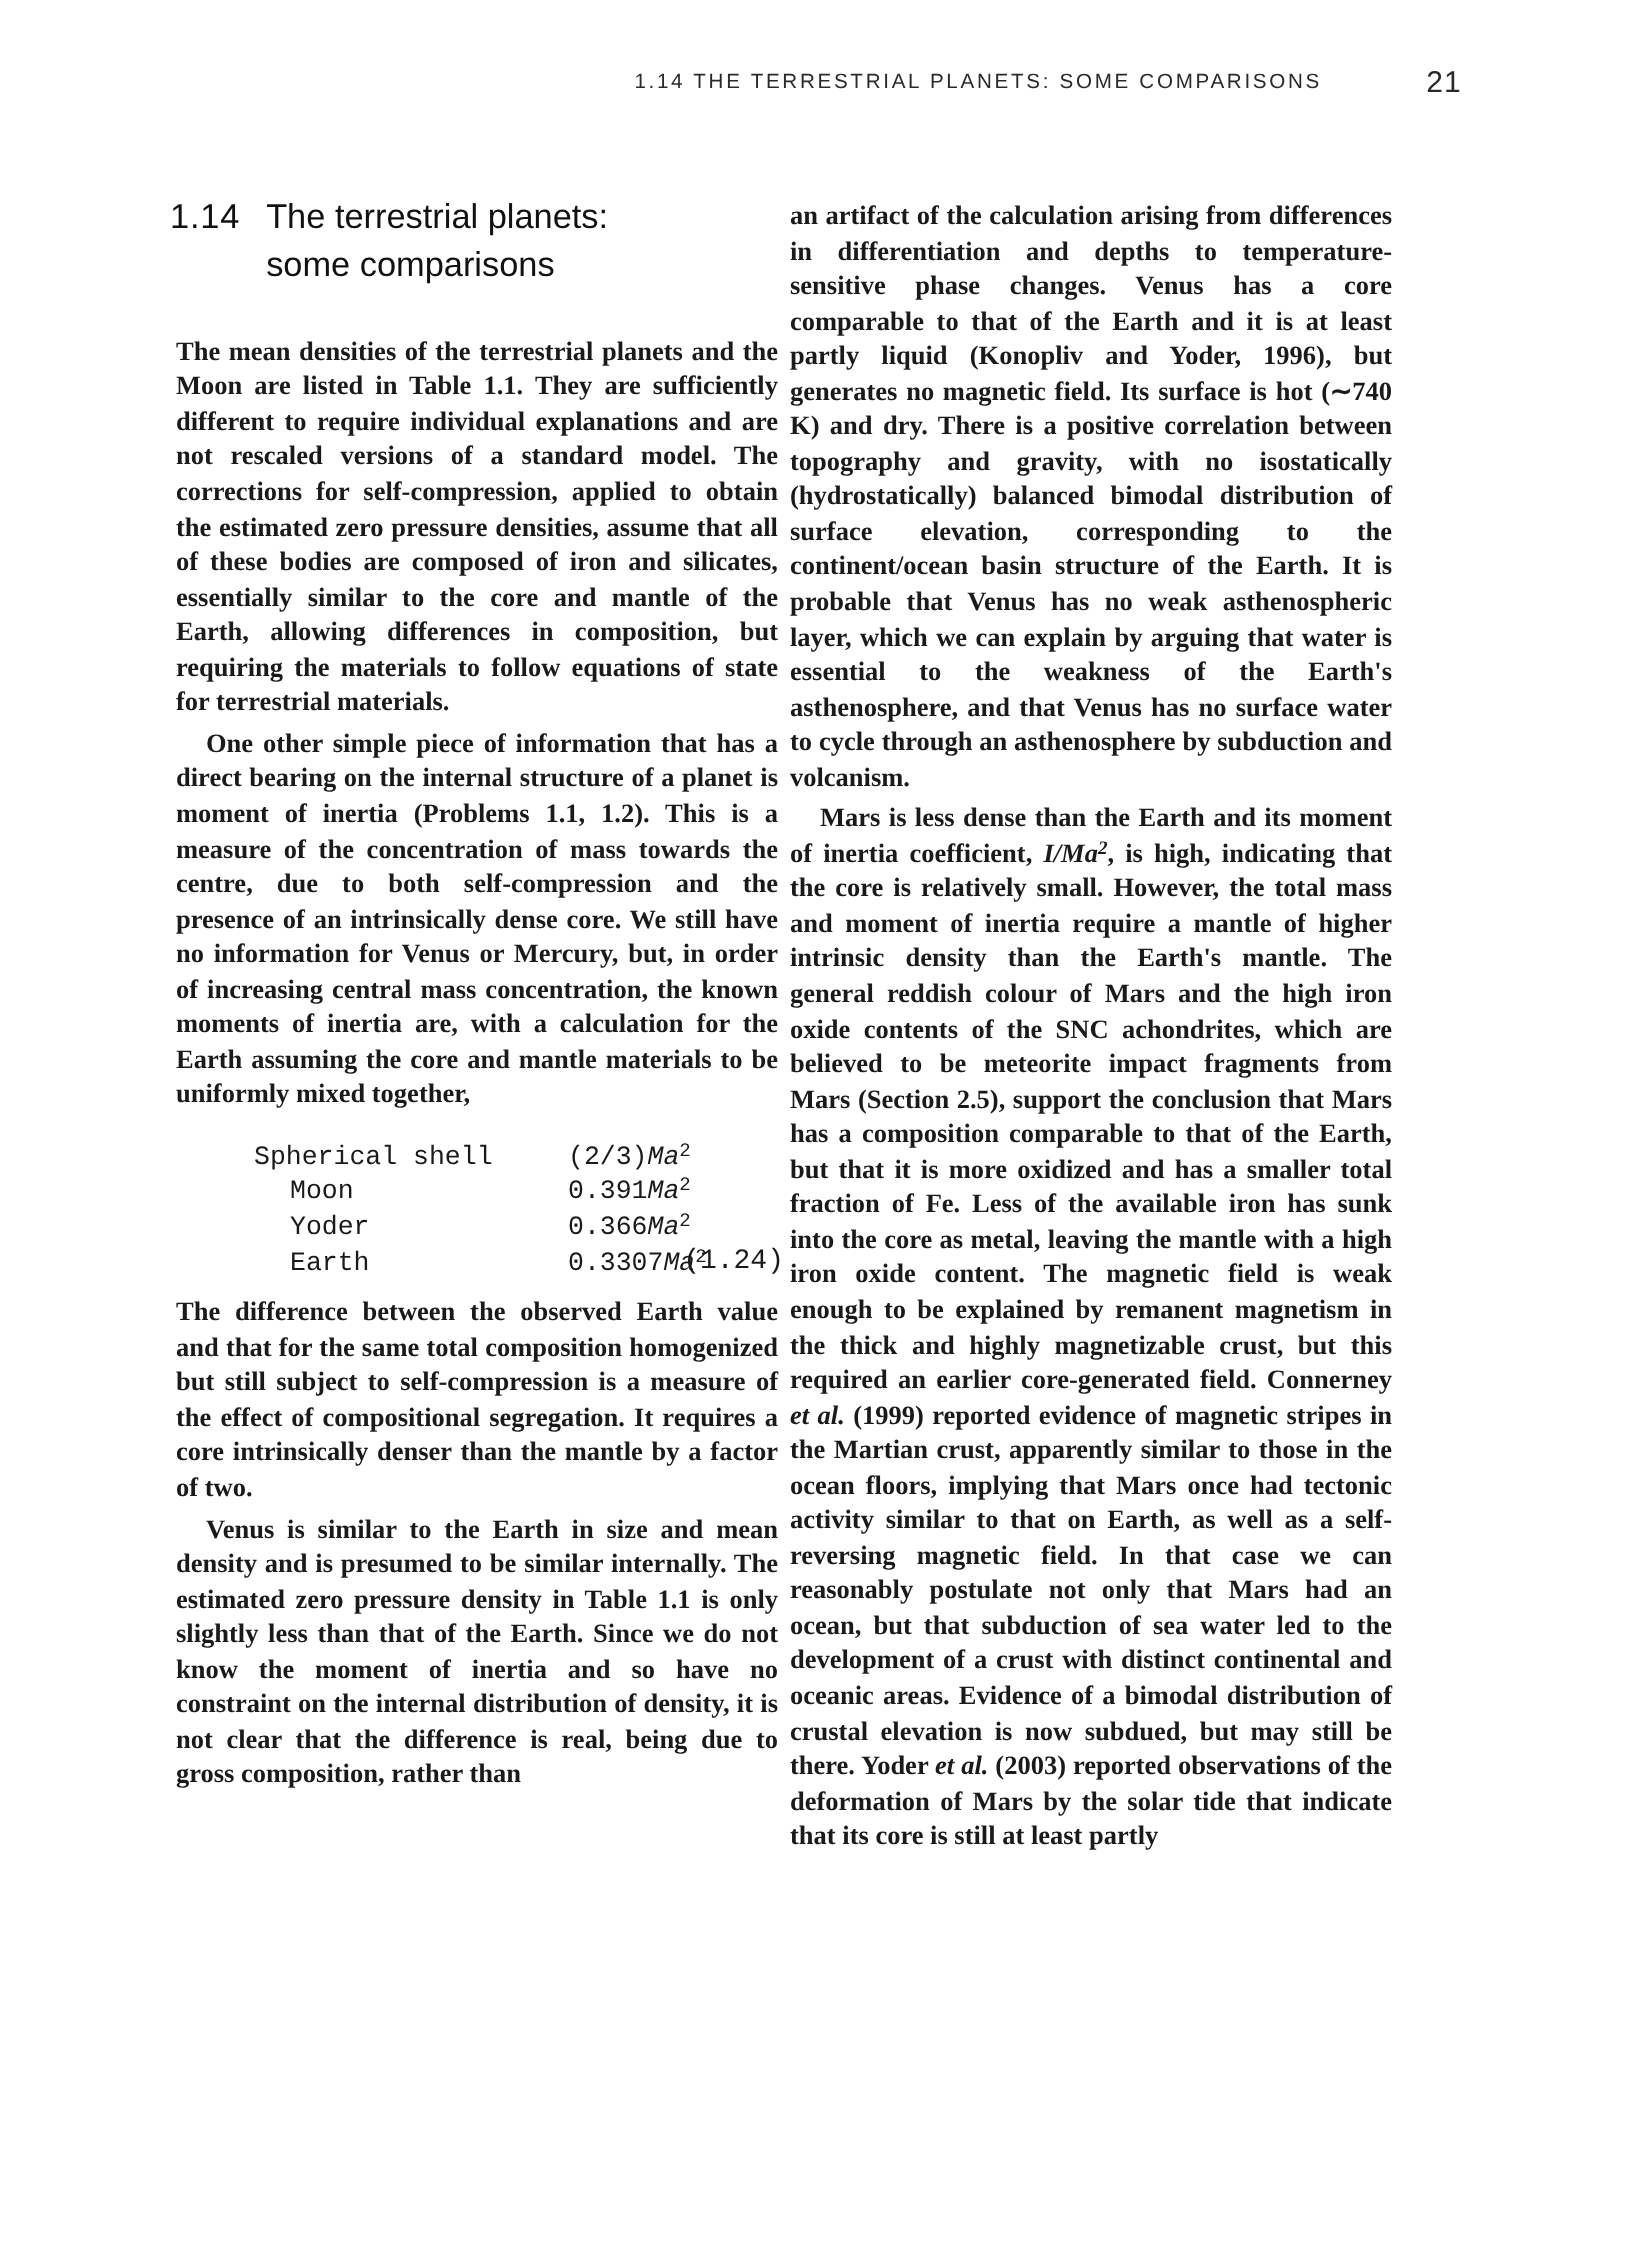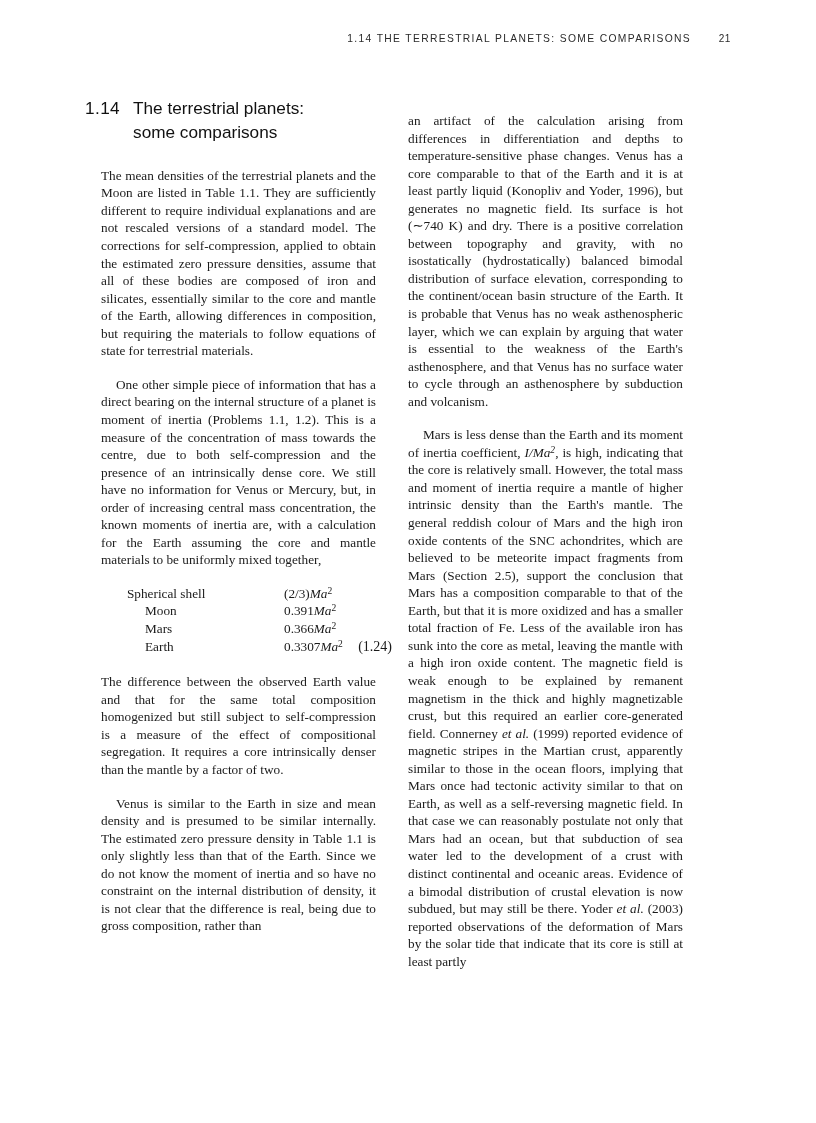--- a/index.html
+++ b/index.html
@@ -32,24 +32,24 @@
     justify-content: flex-end;
     font-family: "Liberation Sans", sans-serif;
   }
   .running-head .rh-title {
     font-size: 10.3px;
     letter-spacing: 1.35px;
     color: #2a2a2a;
     white-space: nowrap;
   }
   .running-head .rh-folio {
-    font-size: 10px;
+    font-size: 15px;
     letter-spacing: 0.6px;
     color: #2a2a2a;
-    margin-left: 20px;
+    margin-left: 50px;
     min-width: 20px;
     text-align: right;
   }
 
   
   .columns {
     position: absolute;
     left: 85px;
     top: 96px;
     width: 648px;
@@ -71,39 +71,41 @@
   .sec-head .sec-num {
     letter-spacing: 0.4px;
     flex: 0 0 auto;
     padding-right: 13px;
   }
   .sec-head .sec-title { flex: 1 1 auto; }
   .sec-head .sec-title .l2 { display: block; }
 
   
   p.body {
-    margin: 16px;
+    margin: 3px;
     text-align: justify;
     text-justify: inter-word;
     font-size: 13.25px;
     line-height: 17.55px;
     hyphens: manual;
+    font-weight: bold;
     -webkit-hyphens: manual;
   }
   p.body.indent { text-indent: 15px; }
 
   i, .it { font-style: italic; }
   .sup { font-size: 0.72em; vertical-align: 0.42em; line-height: 0; }
 
   
   .eqn-block {
-    margin: 14px 0 18px 0;
+    margin: 14px 0 7px 0;
     font-size: 13.25px;
     line-height: 17.6px;
     position: relative;
+    font-family: Liberation Mono, monospace;
   }
   .eqn-row {
     display: flex;
     align-items: baseline;
     white-space: nowrap;
   }
   .eqn-label { width: 157px; flex: 0 0 157px; }
   .eqn-label.sub { padding-left: 18px; }
   .eqn-value { flex: 0 0 auto; }
   .eqn-tag {
@@ -144,21 +146,21 @@
         <div class="indent-wrap">
           <div class="eqn-row">
             <span class="eqn-label">Spherical shell</span>
             <span class="eqn-value"><span>(2/3)</span><i>Ma</i><span class="sup">2</span><span></span></span>
           </div>
           <div class="eqn-row">
             <span class="eqn-label sub">Moon</span>
             <span class="eqn-value"><span>0.391</span><i>Ma</i><span class="sup">2</span><span></span></span>
           </div>
           <div class="eqn-row">
-            <span class="eqn-label sub">Mars</span>
+            <span class="eqn-label sub">Yoder</span>
             <span class="eqn-value"><span>0.366</span><i>Ma</i><span class="sup">2</span><span></span></span>
           </div>
           <div class="eqn-row">
             <span class="eqn-label sub">Earth</span>
             <span class="eqn-value"><span>0.3307</span><i>Ma</i><span class="sup">2</span><span></span></span>
           </div>
         </div>
         <span class="eqn-tag">(1.24)</span>
       </div>
 

